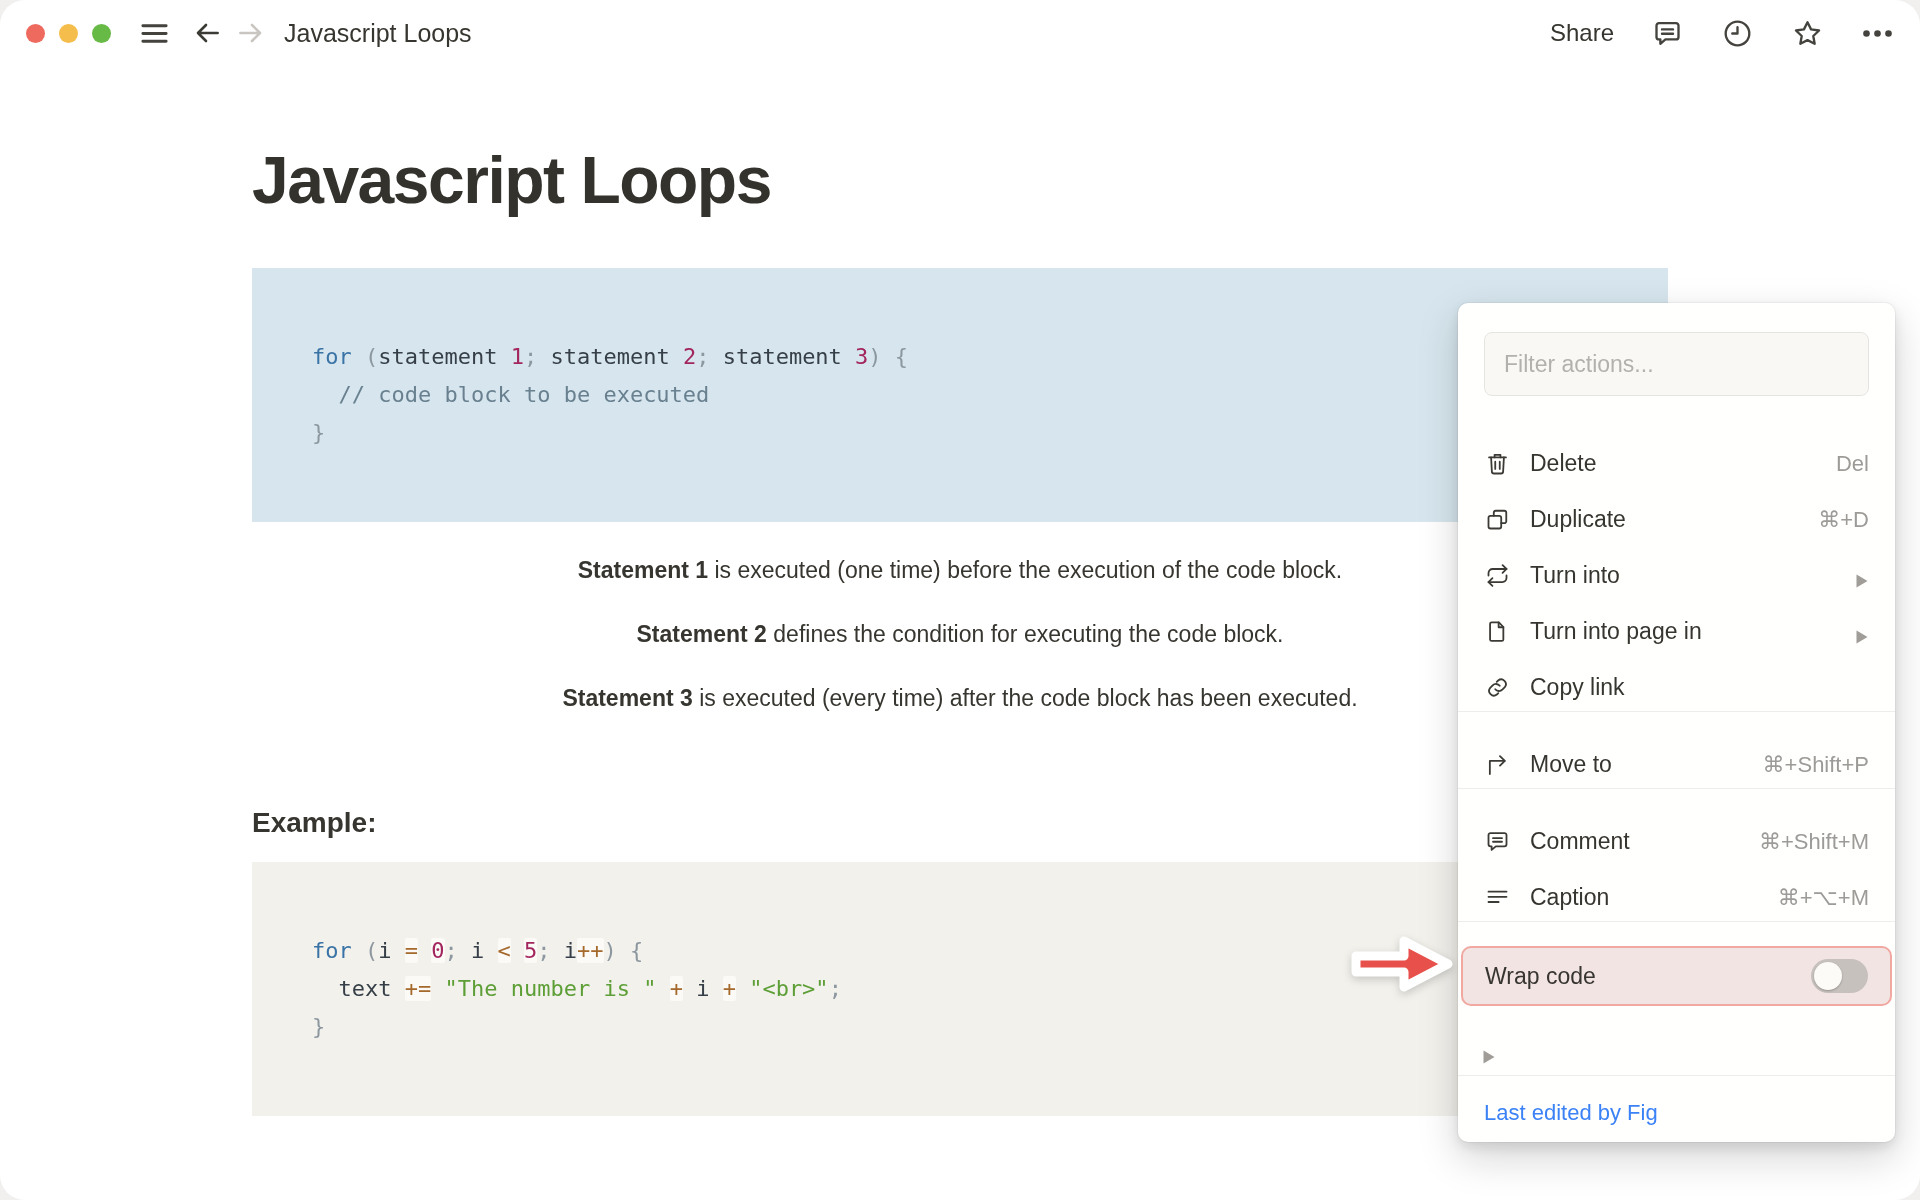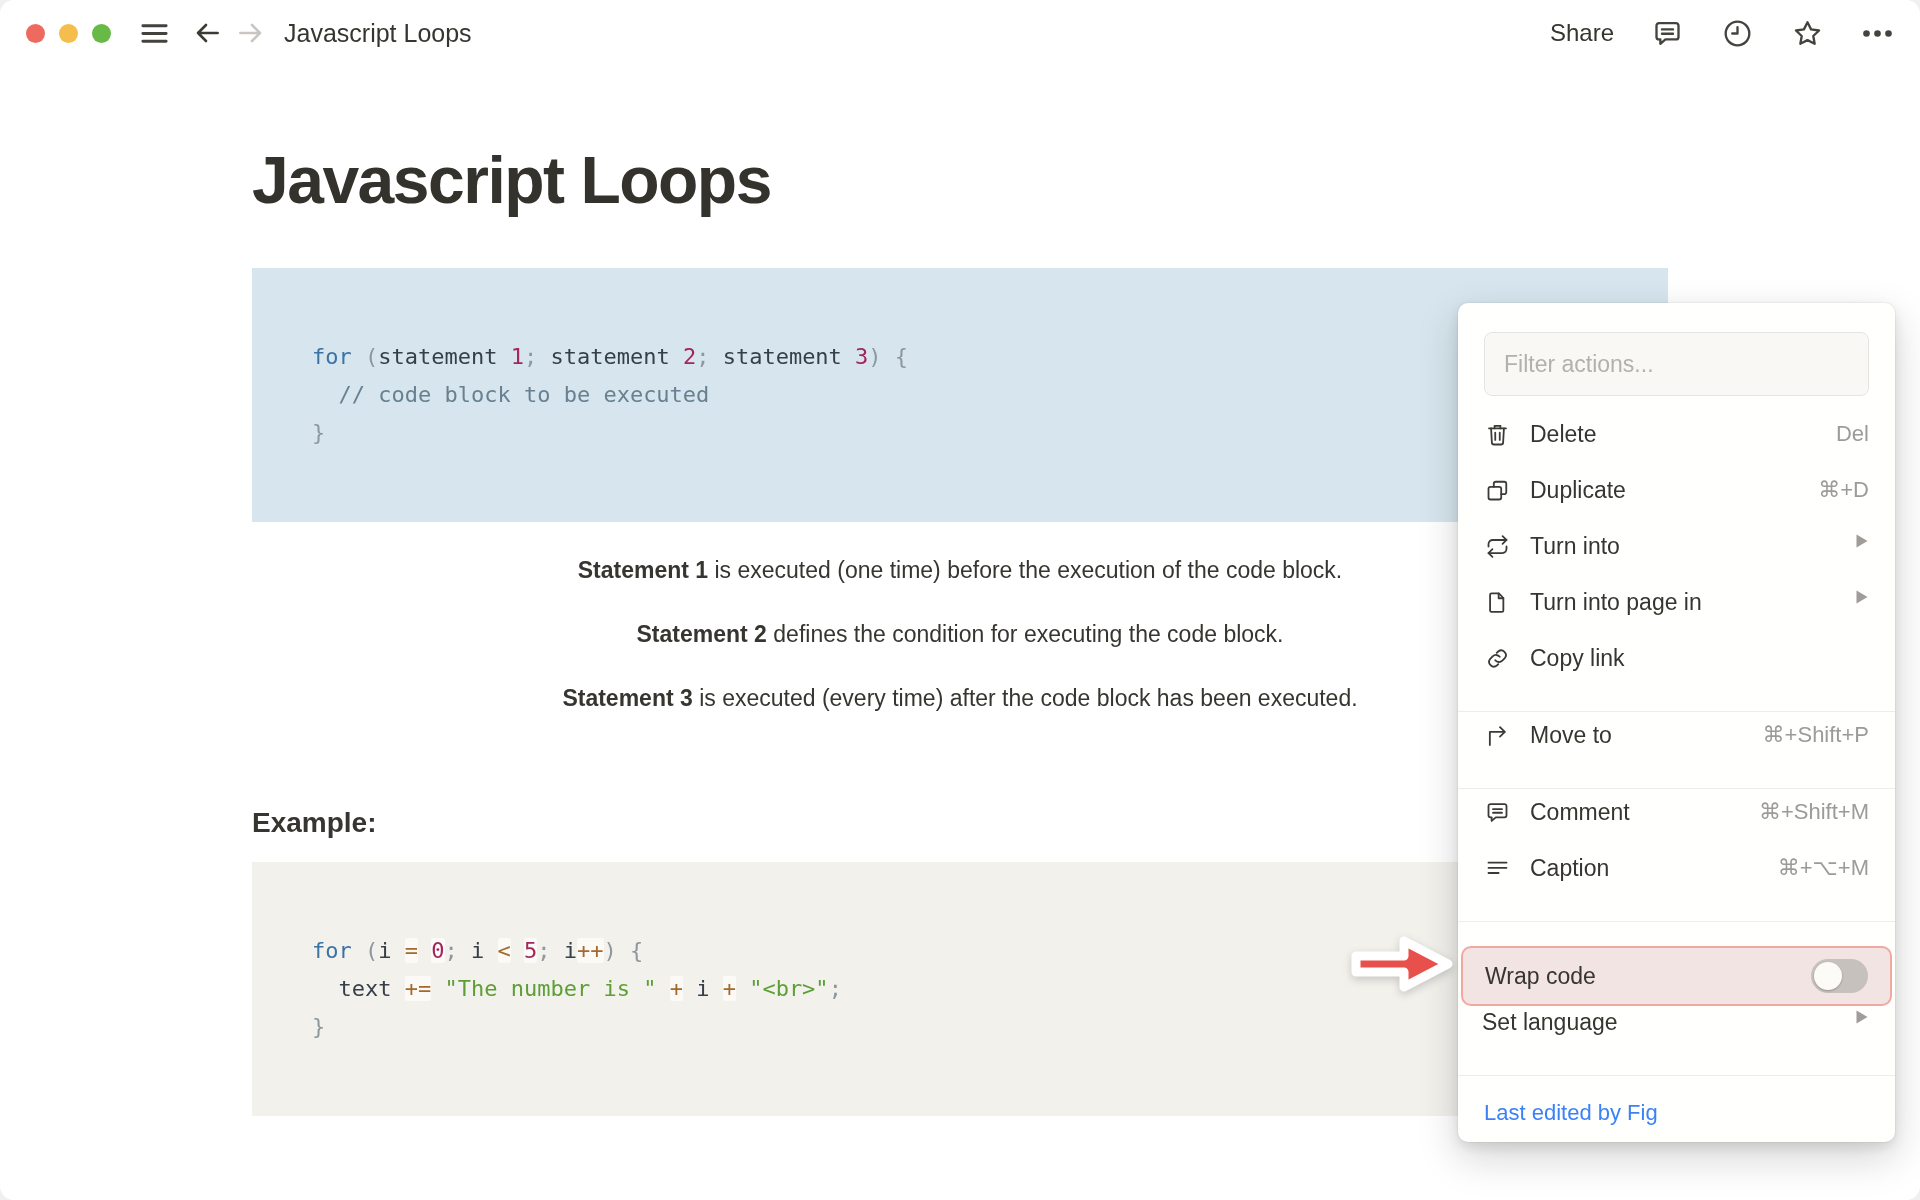--- a/index.html
+++ b/index.html
@@ -7,21 +7,21 @@
     width:1920px;height:1200px;
     background:#f1f0ee;
     font-family:"Liberation Sans","DejaVu Sans",sans-serif;
     color:#37352f;
     position:relative;
     overflow:hidden;
   }
   .window{
     position:absolute;inset:0;
     background:#ffffff;
-    border-radius:14px;
+    border-radius:25px;
     overflow:hidden;
   }
   
   .topbar{height:66px;display:flex;align-items:center;padding:0 26px;}
   .lights{display:flex;align-items:center;gap:14px;}
   .light{width:19px;height:19px;border-radius:50%;border:none;padding:0;}
   .light.red{background:#ee6a5f;}
   .light.yellow{background:#f5bd4c;}
   .light.green{background:#68ba46;}
   .tb-btn{background:none;border:none;padding:0;display:flex;align-items:center;justify-content:center;cursor:pointer;}
@@ -61,21 +61,21 @@
     overflow:hidden;z-index:5;
   }
   .menu-search{
     display:block;box-sizing:border-box;
     margin:29px 26px 25px;width:385px;height:64px;
     border-radius:8px;background:#f9f8f5;border:1.5px solid #e6e4e1;
     padding:0 19px;font-size:23px;color:#37352f;outline:none;
     font-family:inherit;
   }
   .menu-search::placeholder{color:#b3b1ad;}
-  .menu-item{height:56px;display:flex;align-items:flex-start;gap:19px;padding:0 26px;font-size:23px;color:#37352f;cursor:pointer;}
+  .menu-item{height:56px;display:flex;align-items:flex-end;gap:19px;padding:0 26px;font-size:23px;color:#37352f;cursor:pointer;}
   .mi-icon{width:27px;height:27px;flex:none;}
   .mi-icon svg{stroke:#3c3a35;stroke-width:1.6;fill:none;stroke-linecap:round;stroke-linejoin:round;width:27px;height:27px;}
   .mi-label{flex:1;}
   .mi-kbd{color:#9d9b97;font-size:22px;}
   .chev{width:14px;height:16px;flex:none;}
   .menu-div{height:1px;background:#eeedeb;margin:10px 0;}
   .wrap-row{
     margin:24px 3px 3px;height:56px;box-sizing:content-box;
     border:2.5px solid #f0a8a1;border-radius:10px;background:#f2e4e2;
     display:flex;align-items:center;padding:0 22px;font-size:23px;cursor:pointer;
@@ -289,21 +289,20 @@
     <div class="menu-div"></div>
 
     <div class="wrap-row">
       <span class="mi-label">Wrap code</span>
       <span class="toggle">
           <span class="knob"></span>
         </span>
     </div>
 
     <div class="menu-item" style="padding-left:24px;">
-      <span class="mi-label">Set language</span>
       <span class="chev">
         <svg width="14" height="16" viewBox="0 0 14 16">
             <polygon points="1.5,1.5 12.5,8 1.5,14.5" fill="#a09c97"></polygon>
           </svg>
       </span>
     </div>
 
     <div class="menu-div"></div>
 
     <div class="menu-footer">

